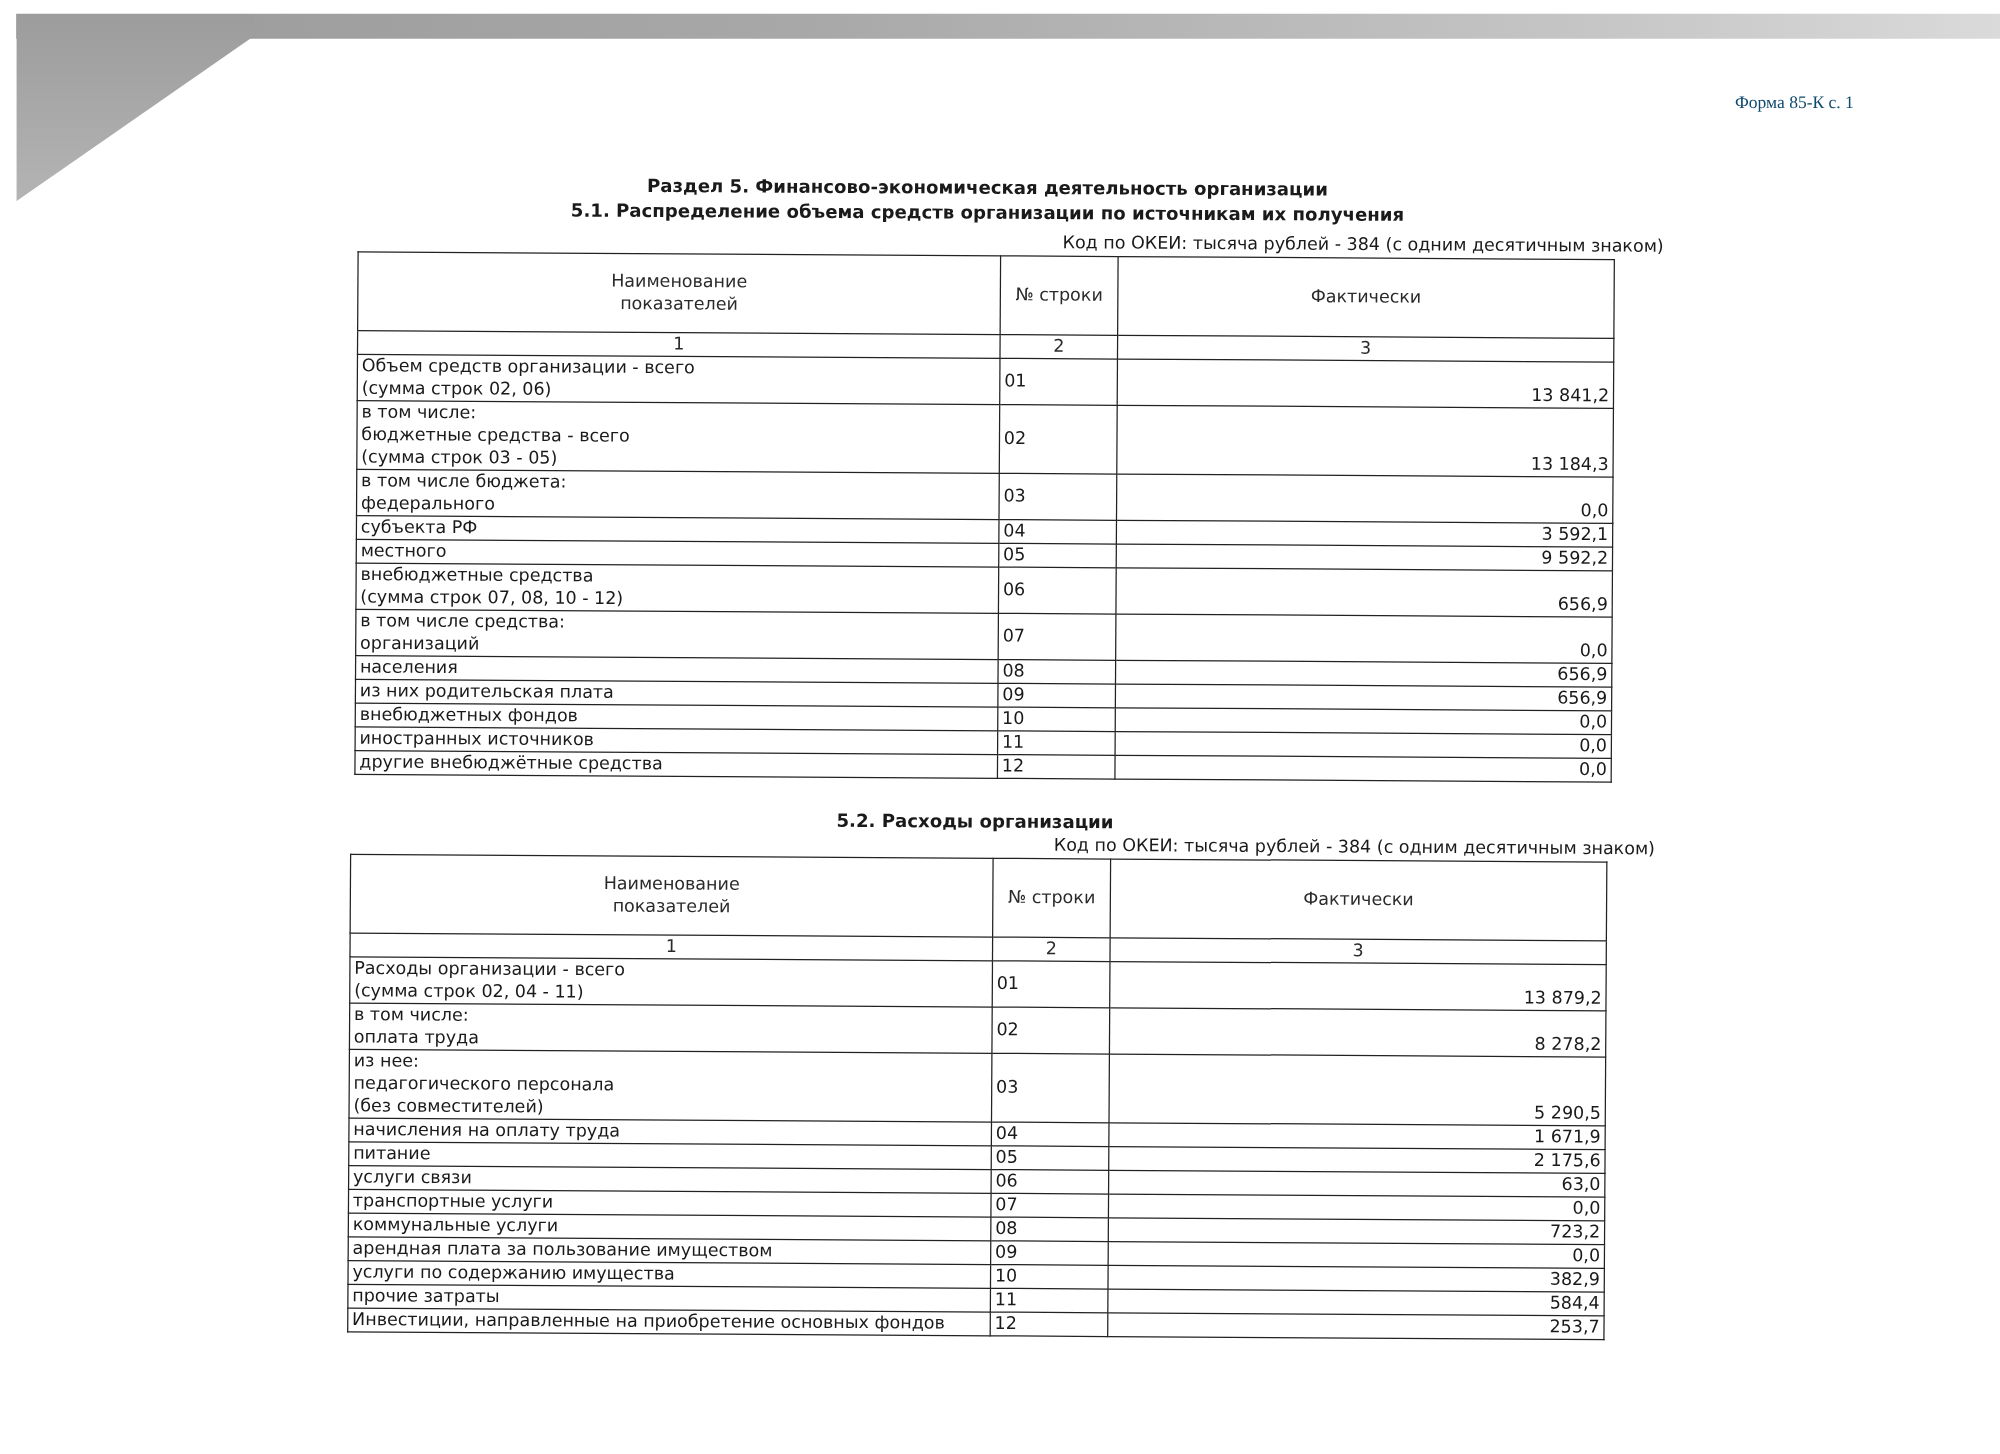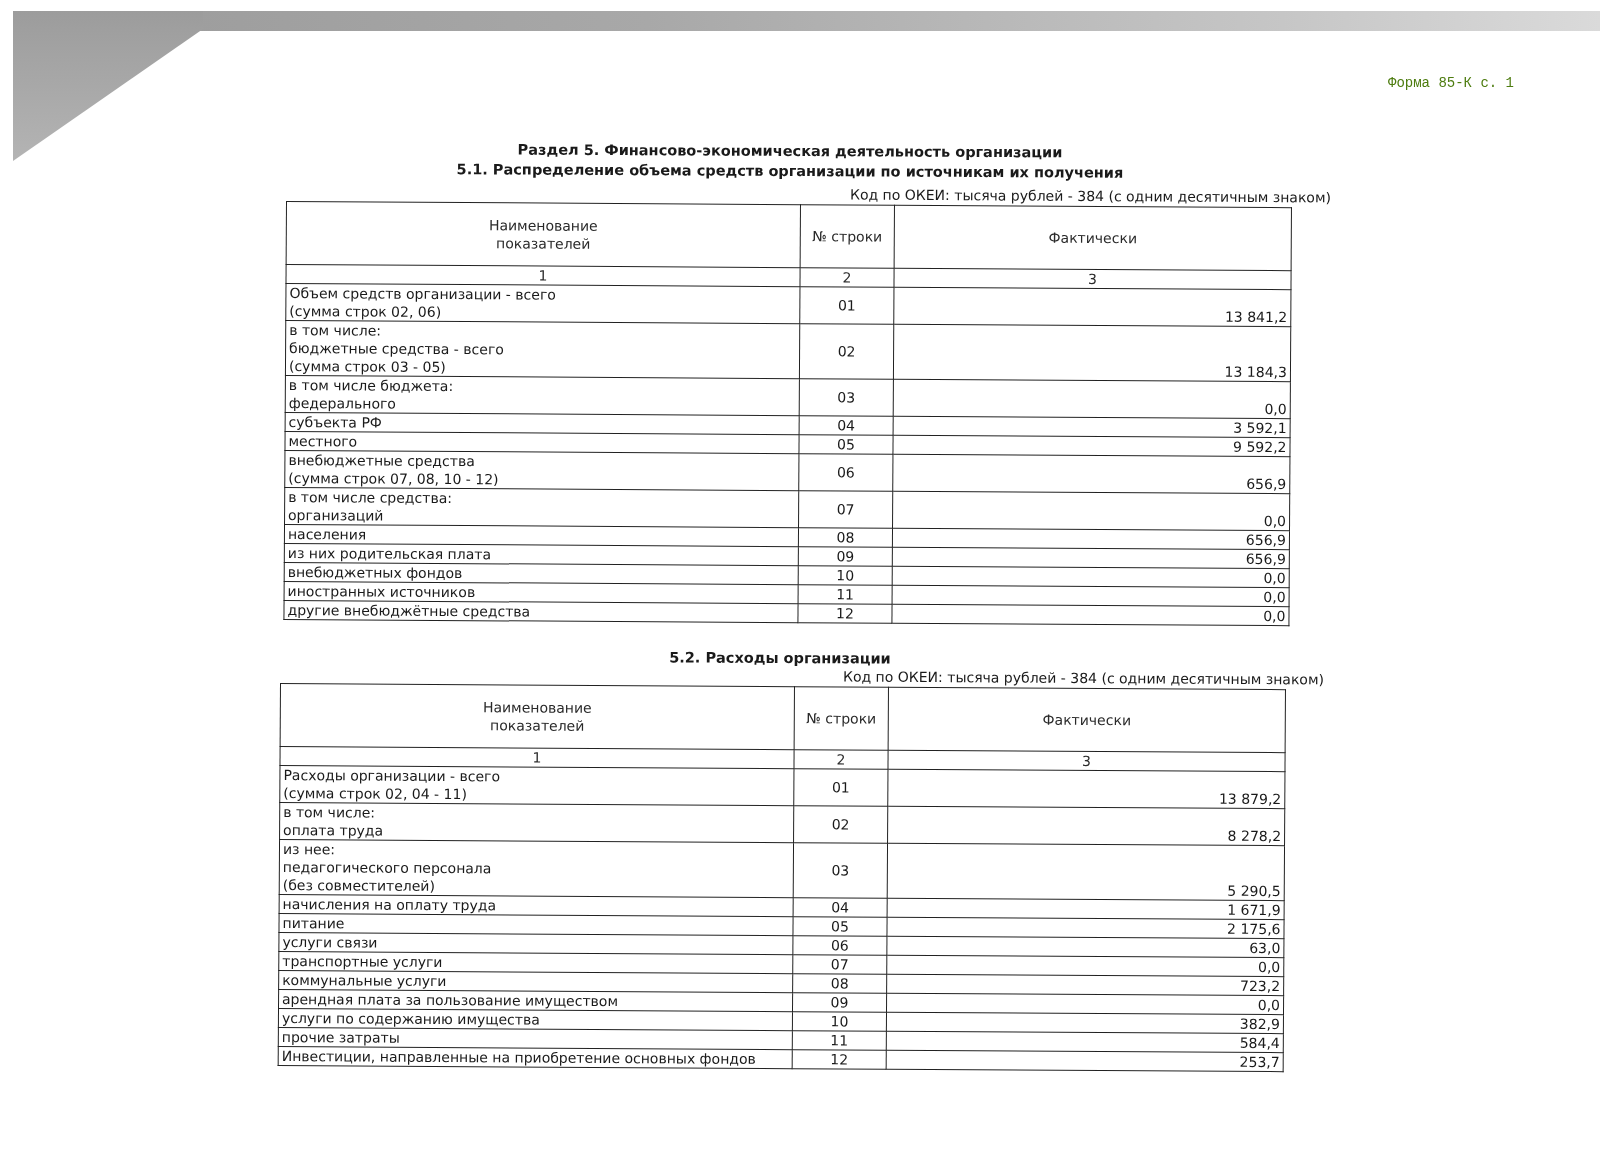--- a/index.html
+++ b/index.html
@@ -11,39 +11,39 @@
     position: absolute; left: 13px; top: 11px; width: 1587px; height: 20px;
     background: linear-gradient(to right, #9a9a9a 0%, #a8a8a8 40%, #c6c6c6 80%, #dadada 100%);
   }
   .scan-wedge {
     position: absolute; left: 13px; top: 11px; width: 190px; height: 150px;
     background: linear-gradient(to bottom, #9c9c9c, #b4b4b4);
     clip-path: polygon(0 0, 100% 0, 100% 12%, 0 100%);
   }
   .form-code {
     position: absolute; left: 1388px; top: 75px; font-size: 14px;
-    font-family: Liberation Mono, monospace; color: #4d7c0f;
+    font-family: Liberation Serif, serif; color: #0c4a6e;
   }
   .section-title {
     position: absolute; font-weight: bold; font-size: 14.5px; text-align: center;
     transform: rotate(0.3deg);
   }
   .okei {
     position: absolute; font-size: 14px; transform: rotate(0.35deg); white-space: nowrap;
   }
   table.form {
     position: absolute; border-collapse: collapse; font-size: 14px;
     transform: rotate(0.35deg); transform-origin: 0 0;
   }
   table.form td {
     border: 1.5px solid #222; padding: 0 3px; vertical-align: middle; line-height: 18px;
   }
   table.form thead td { text-align: center; color: #2a2a2a; }
   table.form td.name { white-space: pre-line; }
-  table.form td.num { text-align: center; }
+  table.form td.num { text-align: left; }
   table.form td.val { text-align: right; vertical-align: bottom; }
   .hdr td { height: 62px; }
   .colnum td { height: 16px; line-height: 16px; }
 </style>
 </head>
 <body>
 
 <div class="scan-band"></div>
 <div class="scan-wedge"></div>
 

